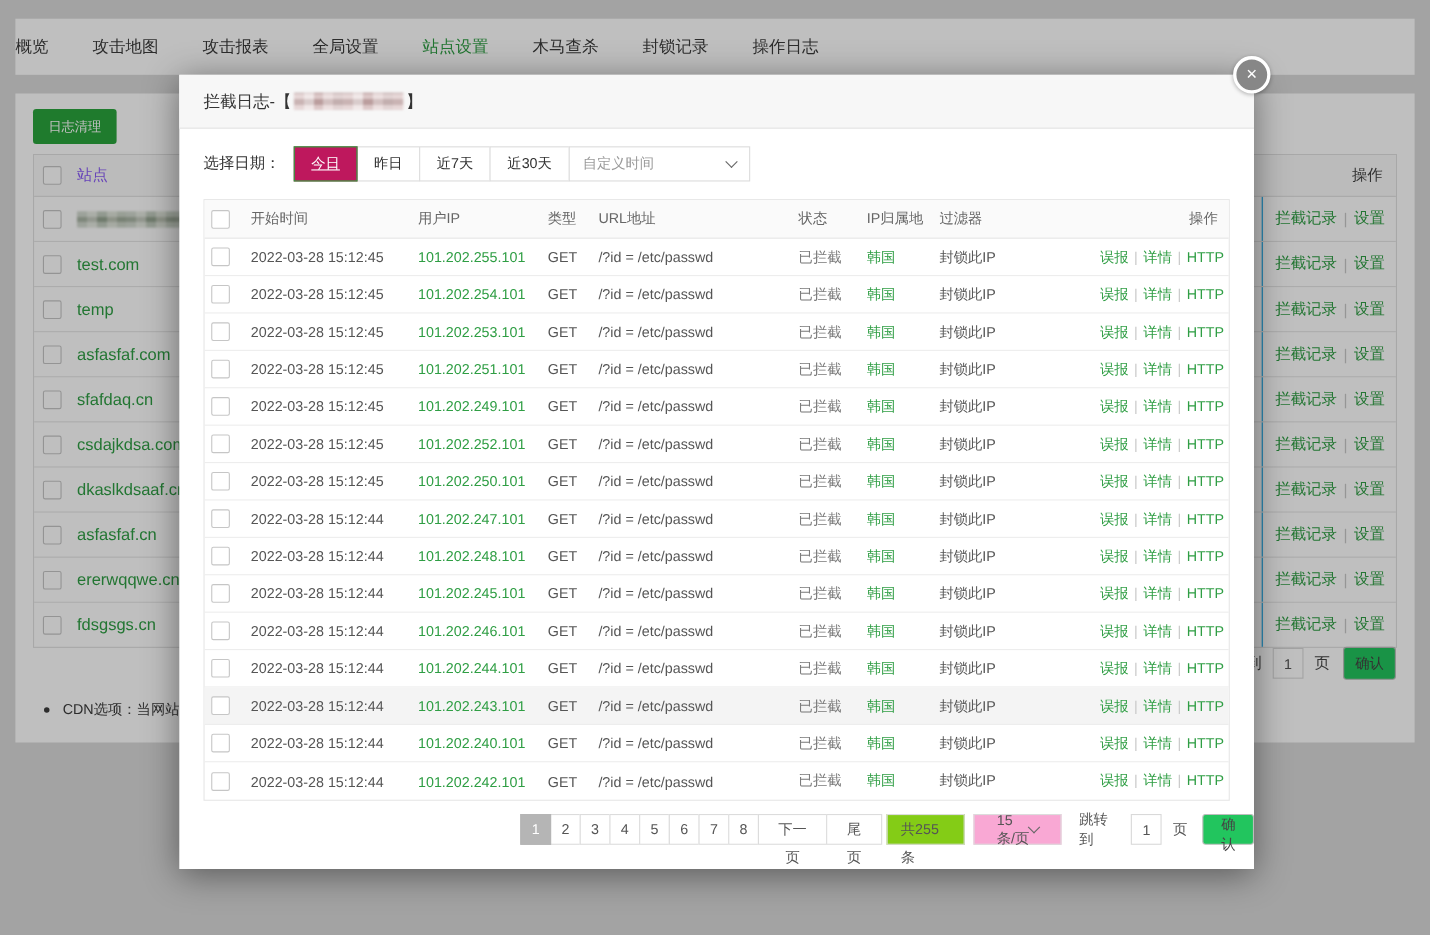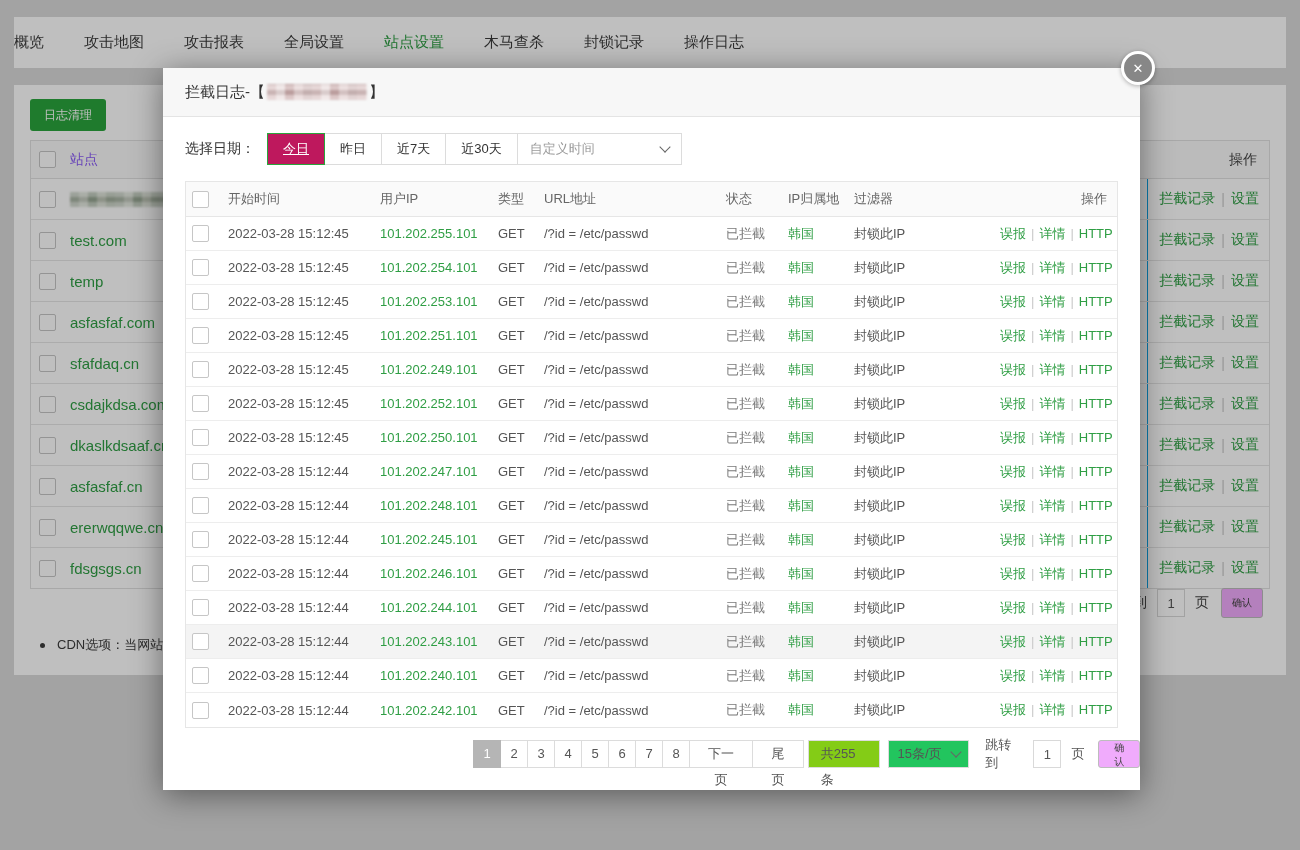--- a/index.html
+++ b/index.html
@@ -61,22 +61,22 @@
     padding:0 10px;box-sizing:border-box;font-size:13px;color:#a8a8a8;cursor:pointer;
   }
   .chev{width:7px;height:7px;border-right:1.6px solid #666;border-bottom:1.6px solid #666;
     transform:rotate(45deg);margin-top:-4px;flex:0 0 auto;}
   .bg-pager{position:absolute;left:1091px;top:503px;display:flex;align-items:center;font-size:14px;color:#444;}
   .pg-input{
     width:26px;height:26px;border:1px solid #d9d9d9;text-align:center;font-size:13px;color:#555;
     margin:0 10px;padding:0;font-family:inherit;background:#fff;
   }
   .btn-plain{
-    height:30px;padding:0 10px;border:1px solid #bdbdbd;border-radius:3px;background:#f0abfc;
-    font-size:10px;color:#444;margin-left:12px;cursor:pointer;font-family:inherit;
+    height:30px;padding:0 10px;border:1px solid #bdbdbd;border-radius:3px;background:#22c55e;
+    font-size:13px;color:#444;margin-left:12px;cursor:pointer;font-family:inherit;
   }
   .cdn-note{position:absolute;left:26px;top:551px;display:flex;align-items:center;font-size:13px;color:#3c3c3c;}
   .cdn-dot{width:5px;height:5px;border-radius:50%;background:#3c3c3c;margin-right:12px;}
   
   .overlay{position:absolute;inset:0;background:rgba(0,0,0,0.25);z-index:10;}
   .modal{
     position:absolute;left:163px;top:68px;width:977px;height:722px;background:#fff;z-index:20;
     box-shadow:0 5px 30px rgba(0,0,0,0.45);
   }
   .modal-header{
@@ -145,22 +145,22 @@
   .page-cell{
     min-width:28px;height:28px;line-height:26px;text-align:center;border:1px solid #dcdcdc;
     background:#fff;margin-left:-1px;box-sizing:border-box;cursor:pointer;padding:0 6px;
   }
   .page-cell:first-child{margin-left:0;}
   .page-cell.active{background:#b5b5b5;border-color:#b5b5b5;color:#fff;z-index:1;position:relative;}
   .page-cell.wide{padding:0 12px;}
   .total-cell{border:1px solid #dcdcdc;height:28px;line-height:26px;box-sizing:border-box;
     padding:0 12px;margin-left:4px;background:#84cc16;}
   .pp-select{
-    margin-left:8px;height:28px;border:1px solid #dcdcdc;background:#22c55e;box-sizing:border-box;
-    display:flex;align-items:center;justify-content:space-between;width:82px;padding:0 8px;cursor:pointer;
+    margin-left:8px;height:28px;border:1px solid #dcdcdc;background:#f9a8d4;box-sizing:border-box;
+    display:flex;align-items:center;justify-content:space-between;width:82px;padding:0 20px;cursor:pointer;
   }
   .jump-label{margin-left:16px;}
   .pager .pg-input{height:26px;margin:0 10px;}
   .pager .btn-plain{height:28px;margin-left:14px;}
 </style>
 </head>
 <body>
 
 <div class="nav" id="topNav">
     <div class="nav-item">概览</div>

